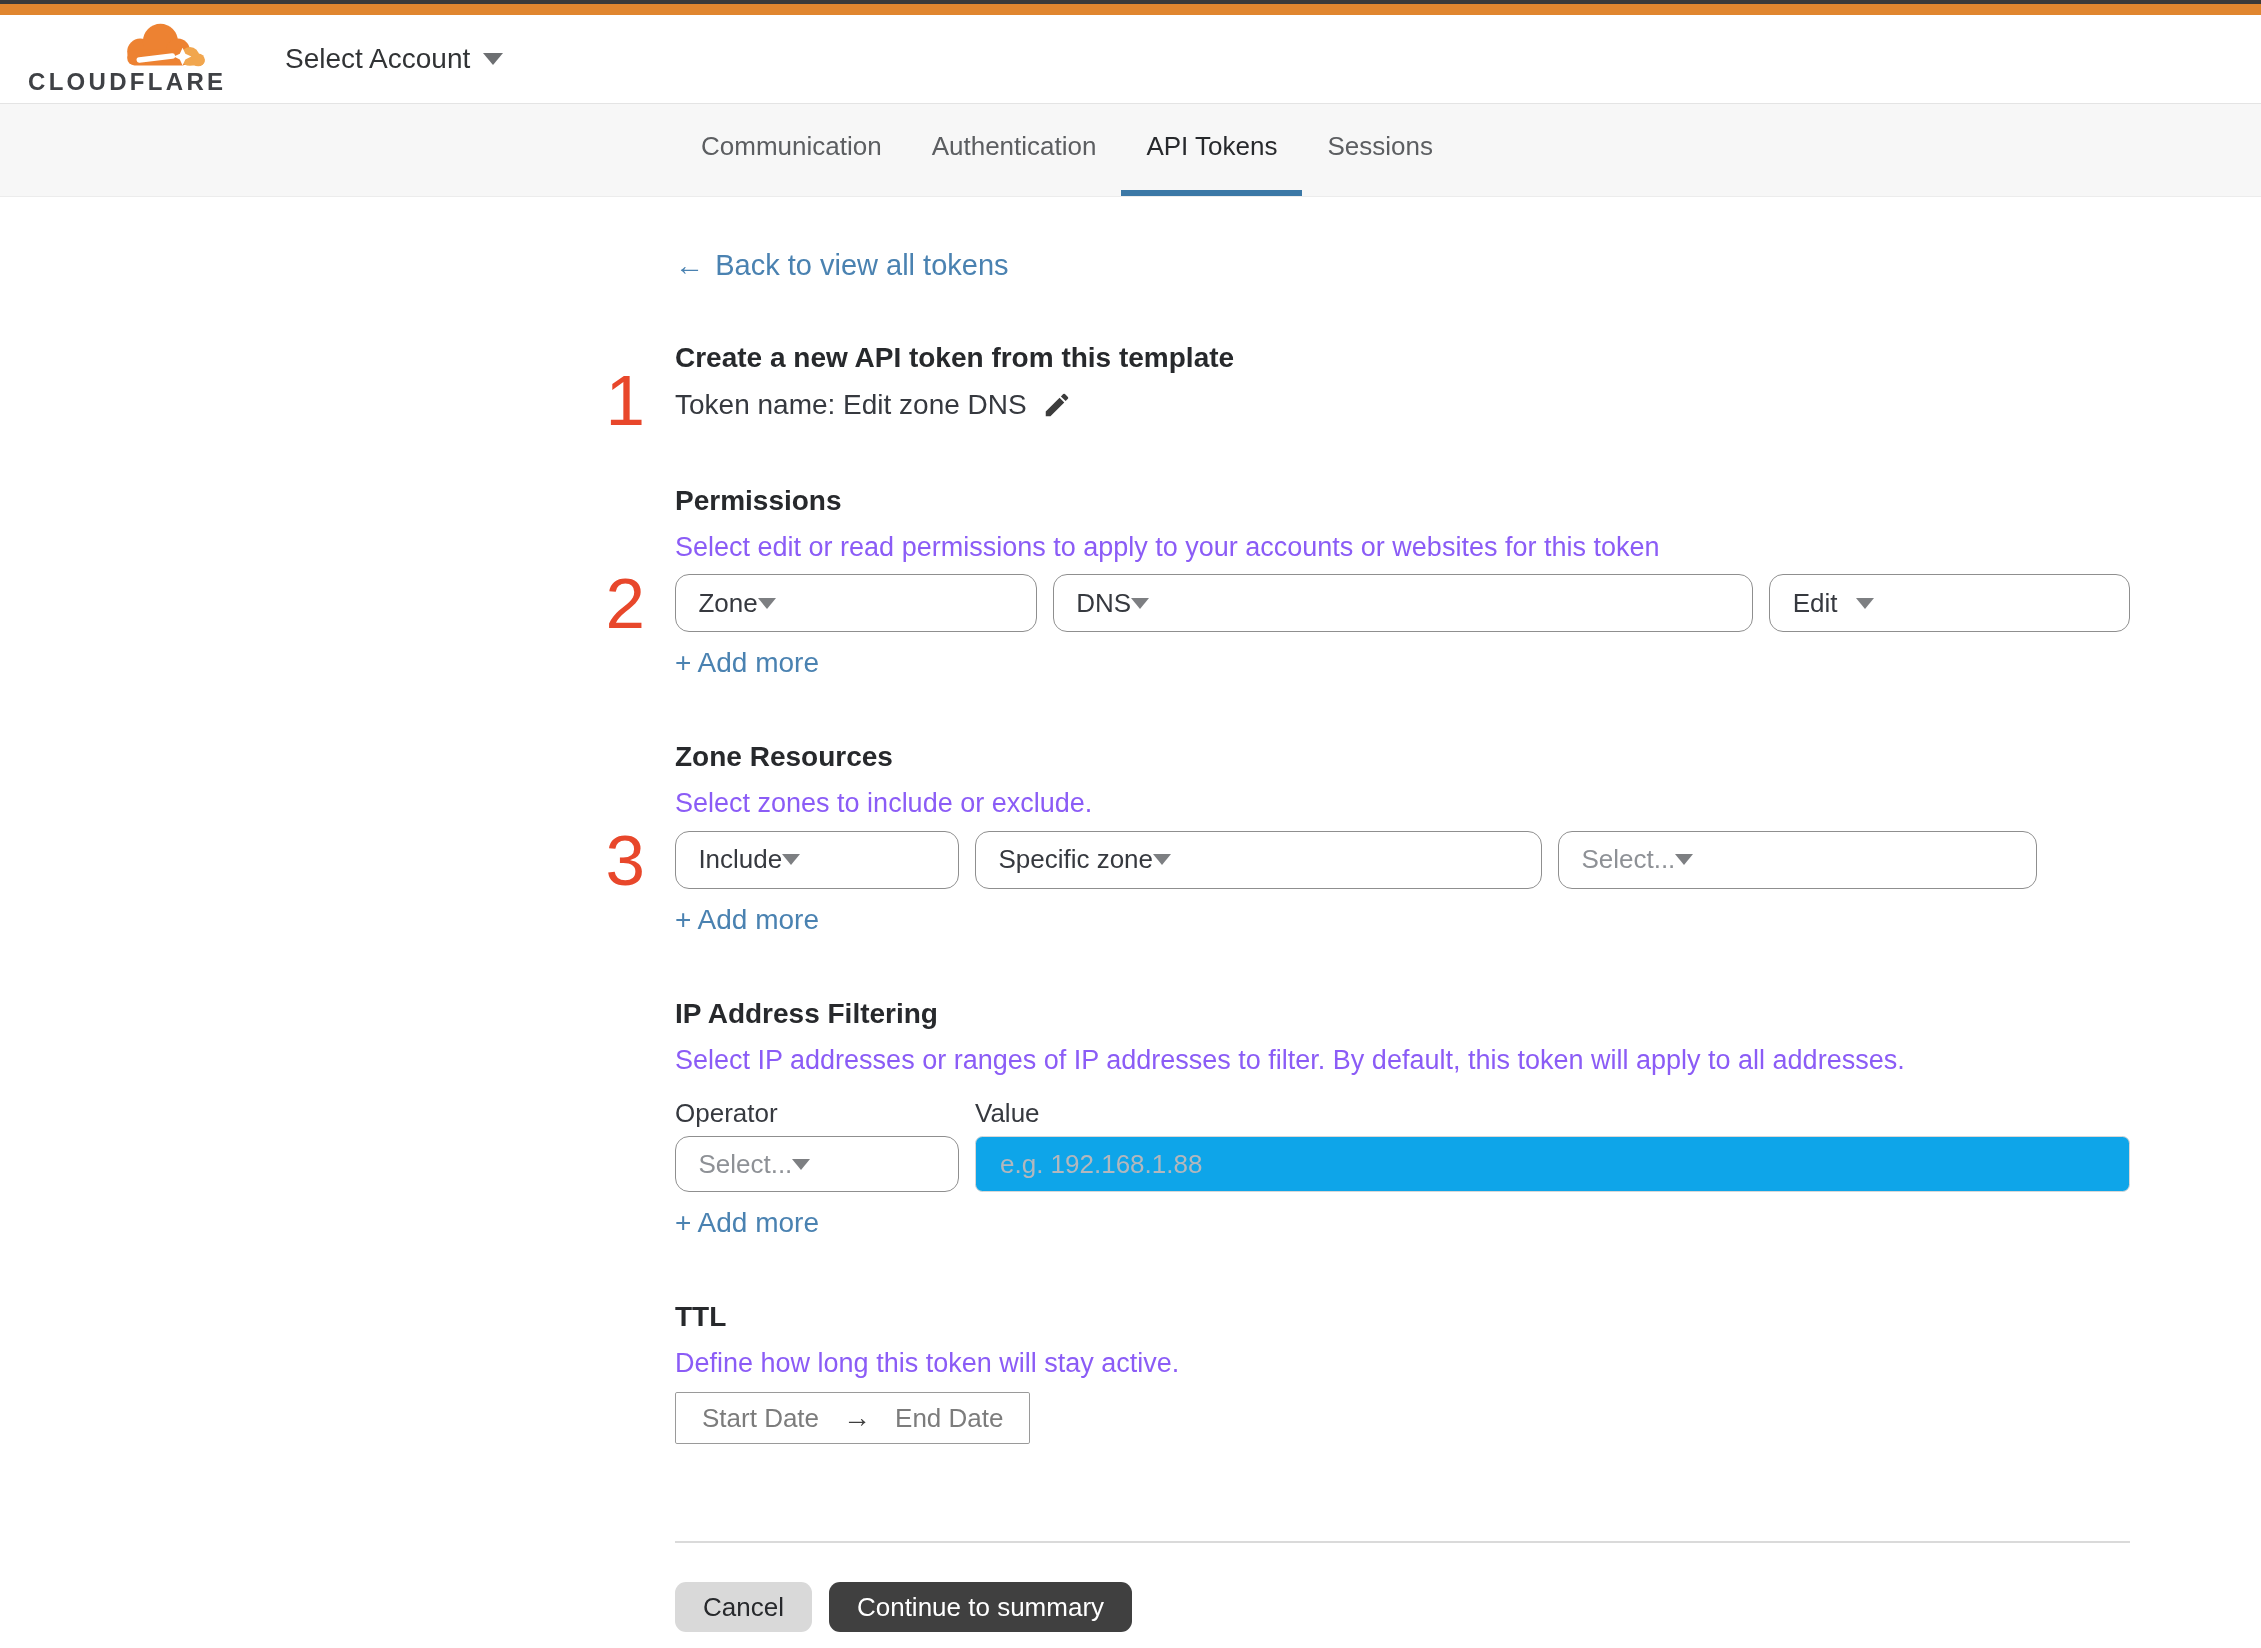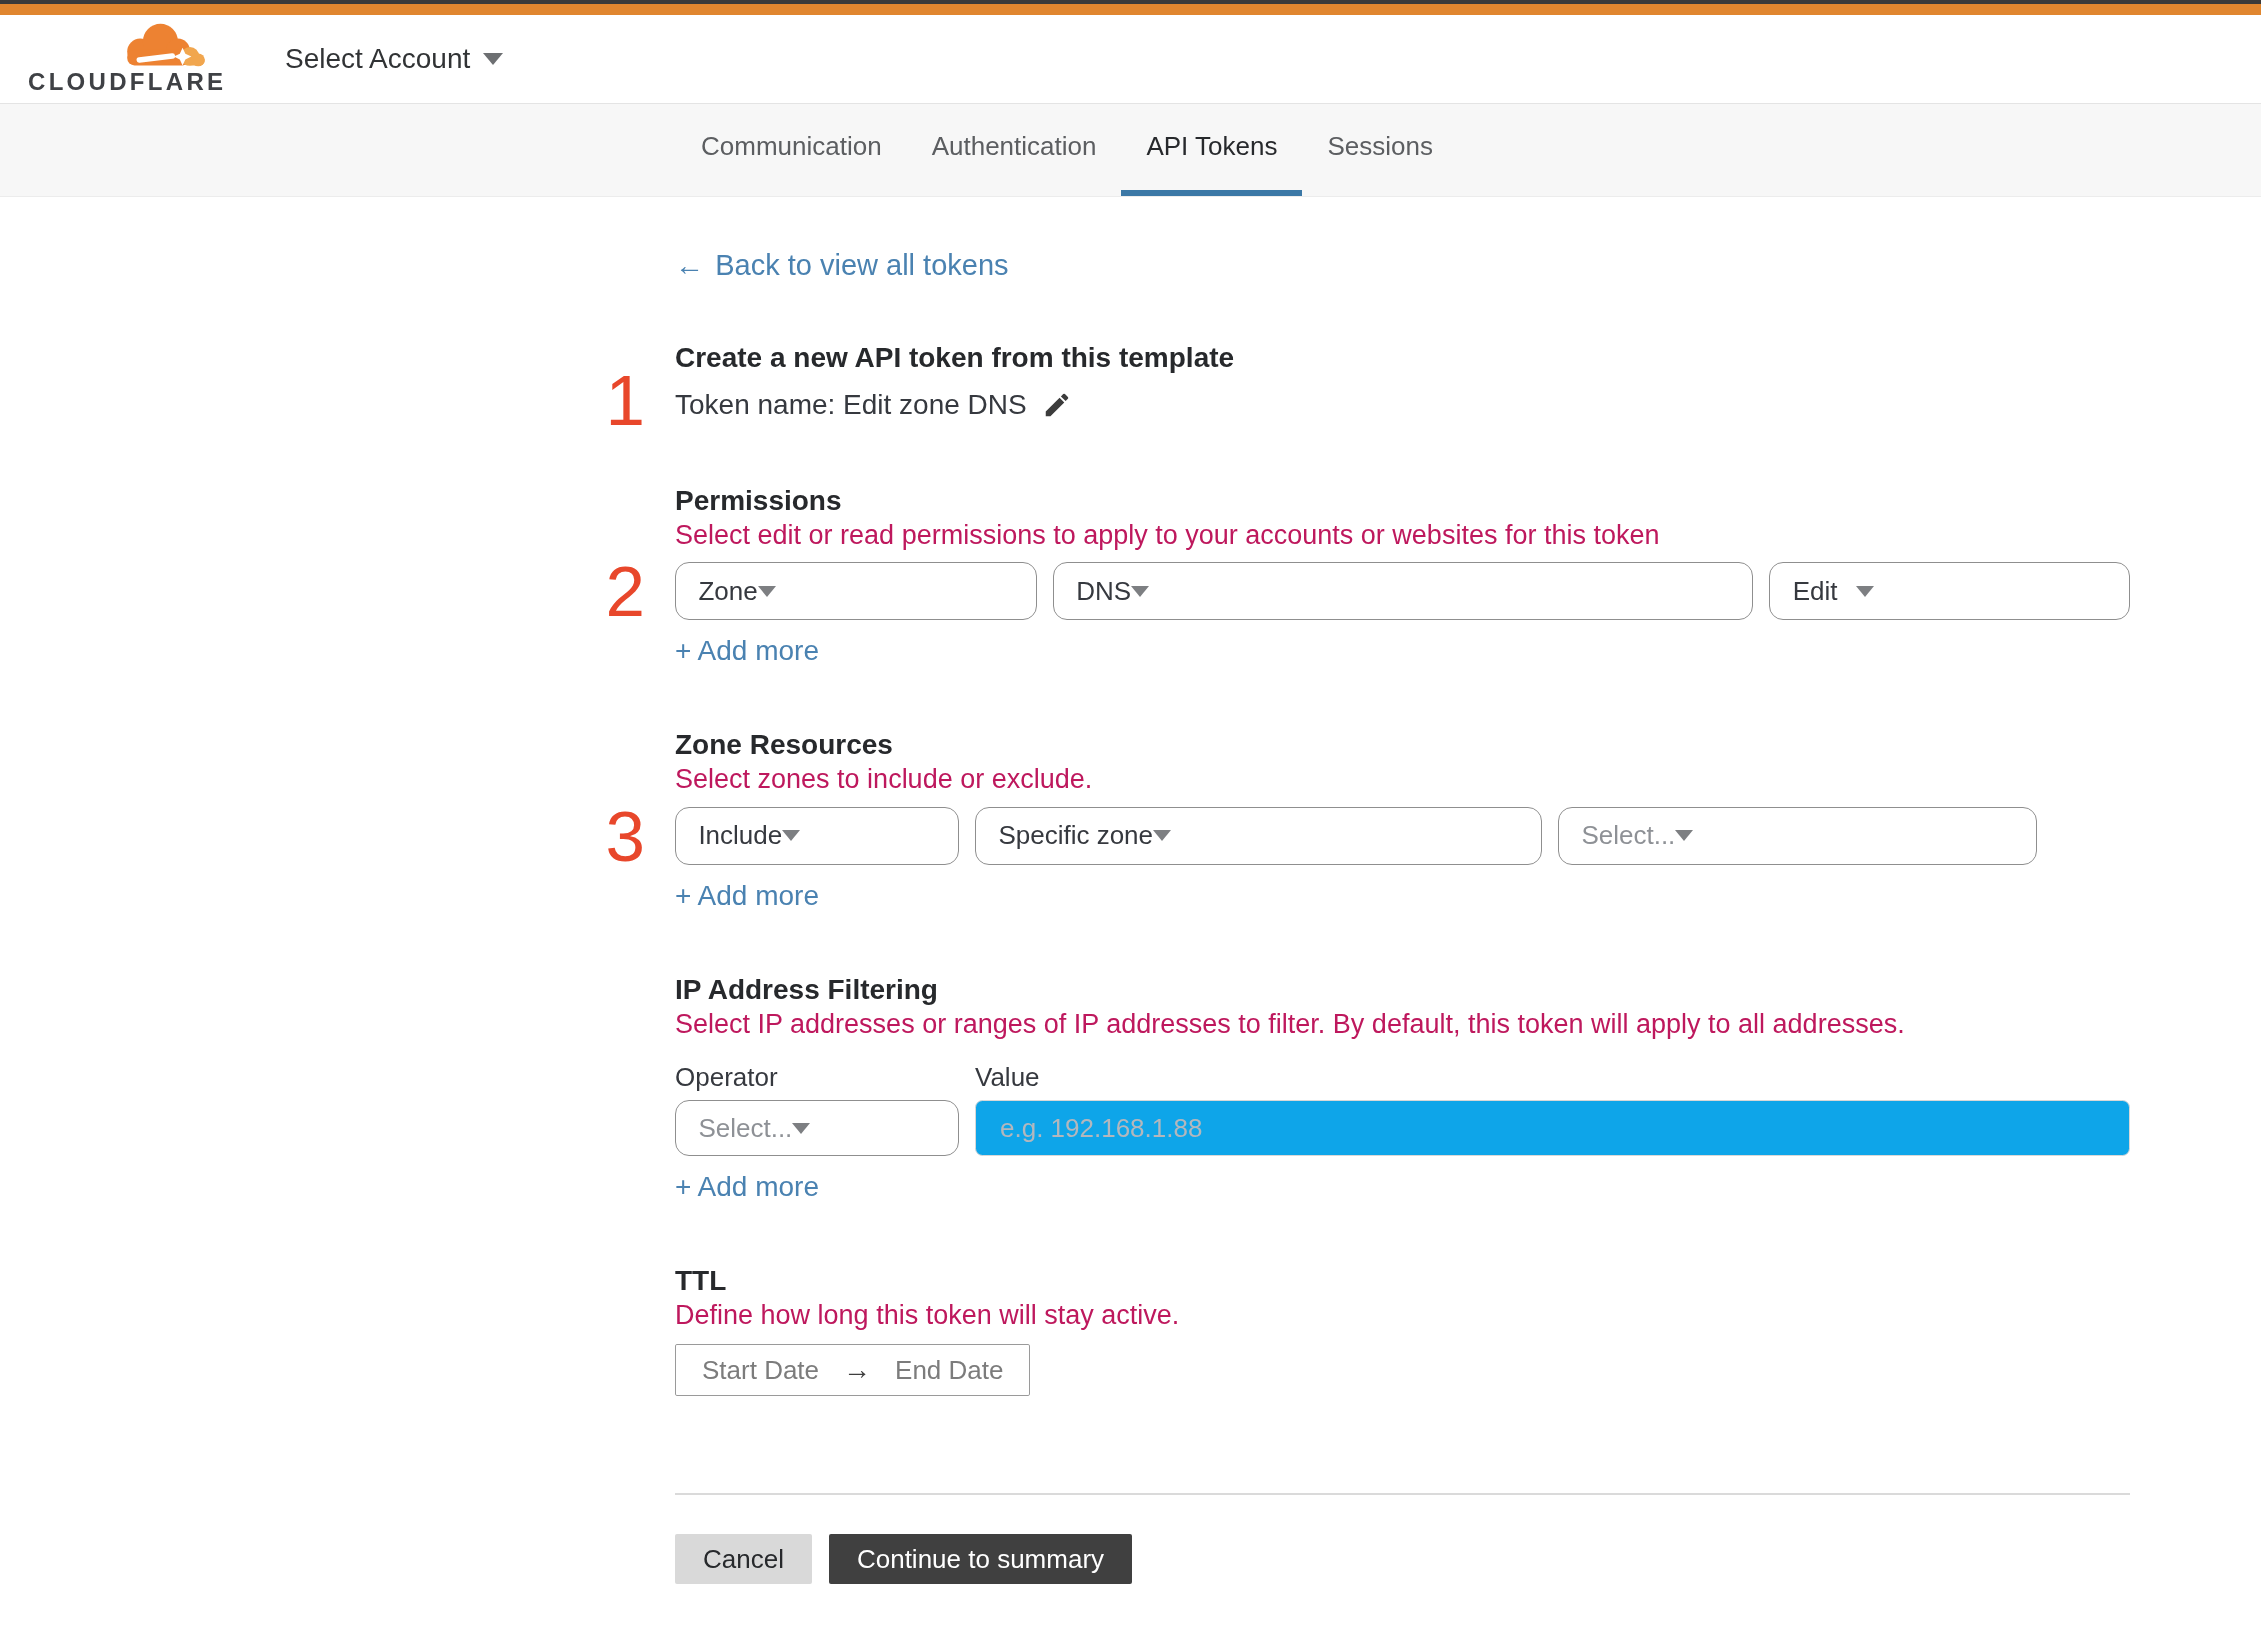--- a/index.html
+++ b/index.html
@@ -40,21 +40,21 @@
     font-size: 71px; line-height: 1; color: #e8472b; top: 50%; transform: translateY(-50%); }
   .step-num.low { top: 72%; }
 
   .sec1 { margin-top: 58px; }
   .sec-title { font-size: 28px; font-weight: 700; color: #27292c; line-height: 35px; }
   .token-row { margin-top: 11.2px; display: flex; align-items: center; gap: 15px;
     font-size: 28px; color: #36393f; line-height: 37px; }
   .pencil { width: 30px; height: 30px; cursor: pointer; }
 
   .section { margin-top: 60px; }
-  .sec-desc { font-size: 27px; color: #be185d; line-height: 35px; }
+  .sec-desc { margin-top: 12px; font-size: 27px; color: #8b5cf6; line-height: 35px; }
 
   .dd-row { margin-top: 9.3px; display: flex; gap: 16px; }
   .dropdown { height: 58px; background: #fff; border: 1.9px solid #8f8f8f; border-radius: 14px;
     display: flex; align-items: center; justify-content: flex-start;
     padding: 0 22.4px; font-size: 26px; color: #36393f; cursor: pointer; }
   .dropdown .dd-caret { width: 0; height: 0; border-left: 9.3px solid transparent;
     border-right: 9.3px solid transparent; border-top: 11.2px solid #7d7f82; }
   .dropdown.placeholder { color: #8e9196; }
   .w-zone { width: 362px; } .w-dns { width: 701px; } .w-edit { width: 361px; gap: 19px; }
   .w-incl { width: 284px; } .w-spec { width: 567px; } .w-sel  { width: 479px; }
@@ -72,21 +72,21 @@
 
   .ttl-box { margin-top: 11.2px; display: inline-flex; align-items: center; gap: 24px;
     height: 52px; border: 1.9px solid #9a9a9a; border-radius: 1.9px; padding: 0 26px;
     font-size: 26px; cursor: pointer; }
   .ttl-ph { color: #7c7c7c; }
   .ttl-arrow { color: #3e3e3e; font-size: 28px; }
 
   .divider { margin-top: 97px; width: 1455px; height: 1.9px; background: #dadada; }
 
   .footer-buttons { margin-top: 39px; display: flex; gap: 17px; }
-  .btn { height: 50px; border: none; border-radius: 2px; font-size: 26px;
+  .btn { height: 50px; border: none; border-radius: 11px; font-size: 26px;
     font-family: "Liberation Sans", sans-serif; cursor: pointer;
     display: flex; align-items: center; justify-content: center; }
   .btn-cancel { background: #d9d9d9; color: #27292c; padding: 0 28px; }
   .btn-continue { background: #404040; color: #fff; padding: 0 28px; }
 </style>
 </head>
 <body>
 
 <div class="strip-dark"></div>
 <div class="strip-orange"></div>

